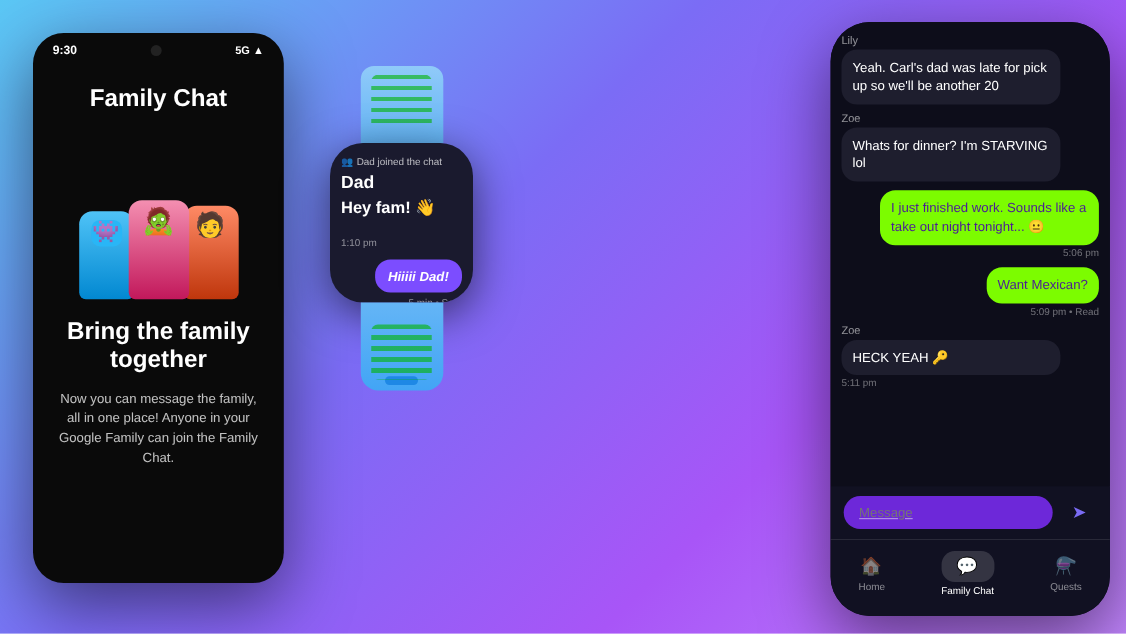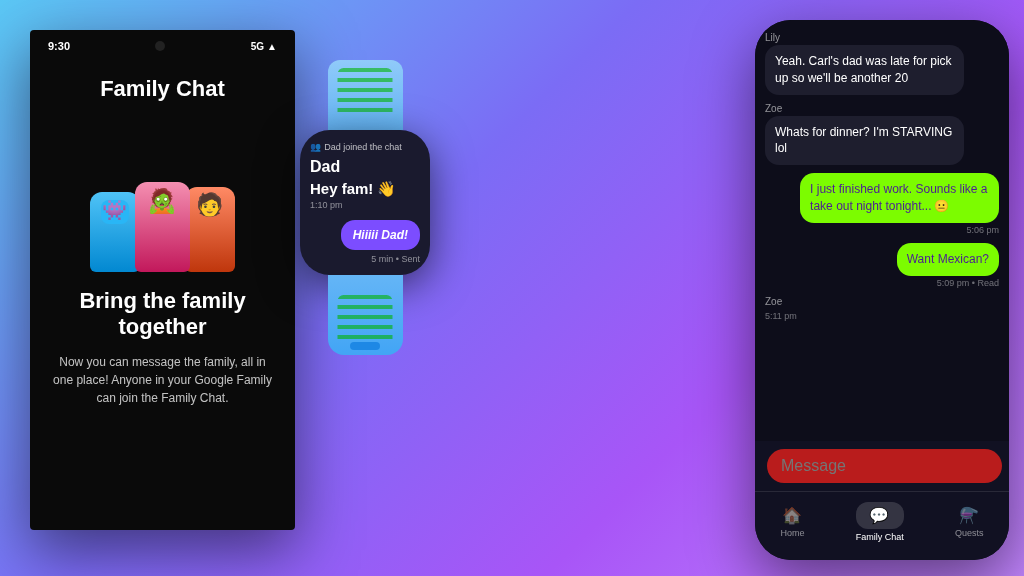--- a/index.html
+++ b/index.html
@@ -13,24 +13,24 @@
       display: flex;
       align-items: center;
       justify-content: center;
     }
 
     
     .phone-left {
       position: absolute;
       left: 30px;
       top: 30px;
-      width: 265px;
+      width: 228px;
       height: 500px;
       background: #0a0a0a;
-      border-radius: 4px;
+      border-radius: 28px;
       box-shadow: 0 20px 60px rgba(0,0,0,0.5);
       overflow: hidden;
       display: flex;
       flex-direction: column;
       align-items: center;
     }
     .phone-left .status-bar {
       width: 100%;
       display: flex;
       justify-content: space-between;
@@ -185,21 +185,21 @@
     .watch-body .watch-sender {
       color: white;
       font-size: 16px;
       font-weight: 700;
       margin-bottom: 4px;
     }
     .watch-body .watch-message {
       color: white;
       font-size: 15px;
       font-weight: 700;
-      margin-bottom: 2px;
+      margin-bottom: 18px;
     }
     .watch-body .watch-time {
       color: rgba(255,255,255,0.5);
       font-size: 9px;
       margin-bottom: 10px;
     }
     .watch-bubble {
       background: #7c4dff;
       border-radius: 14px;
       padding: 8px 12px;
@@ -316,26 +316,27 @@
     .nav-icon { font-size: 16px; }
     .phone-right .input-bar {
       background: #111122;
       display: flex;
       align-items: center;
       gap: 8px;
       padding: 8px 12px;
     }
     .msg-input {
       flex: 1;
-      background: #b91c1c;
+      background: #6d28d9;
       border: none;
       border-radius: 20px;
       padding: 8px 14px;
       color: rgba(255,255,255,0.5);
-      font-size: 16px;
+      font-size: 12px;
+      text-decoration: underline;
     }
     .send-btn {
       width: 32px; height: 32px;
       border-radius: 50%;
       background: transparent;
       border: none;
       color: #7b6cf5;
       font-size: 16px;
       cursor: pointer;
       display: flex; align-items: center; justify-content: center;
@@ -400,20 +401,21 @@
       <div class="msg-time right">5:06 pm</div>
     </div>
 
     <div class="msg-row">
       <div class="msg-bubble sent">Want Mexican?</div>
       <div class="msg-time right">5:09 pm • Read</div>
     </div>
 
     <div class="msg-row">
       <div class="msg-sender">Zoe</div>
+      <div class="msg-bubble">HECK YEAH 🔑</div>
       <div class="msg-time">5:11 pm</div>
     </div>
 
   </div>
 
   <div class="input-bar">
     <input class="msg-input" placeholder="Message" type="text" style="">
     <button class="send-btn">➤</button>
   </div>
 

